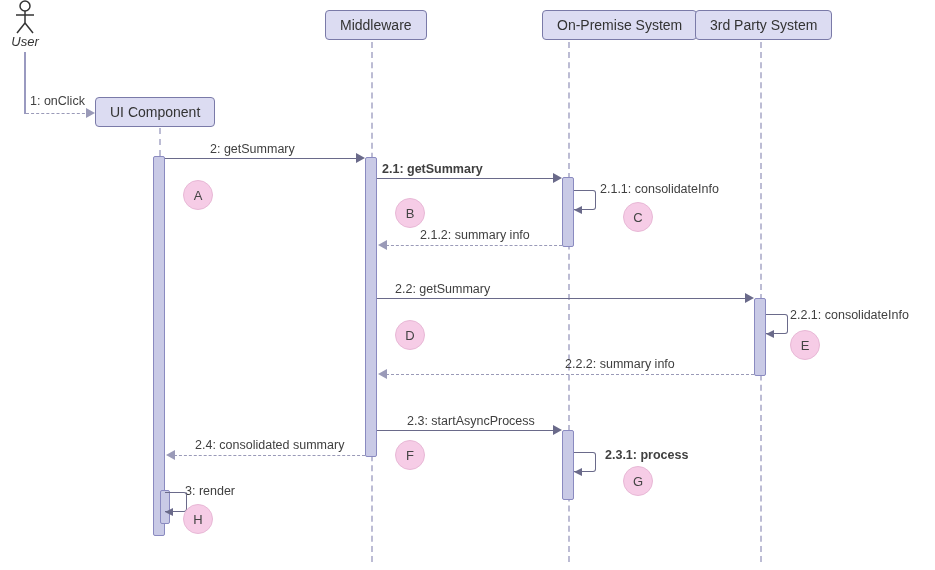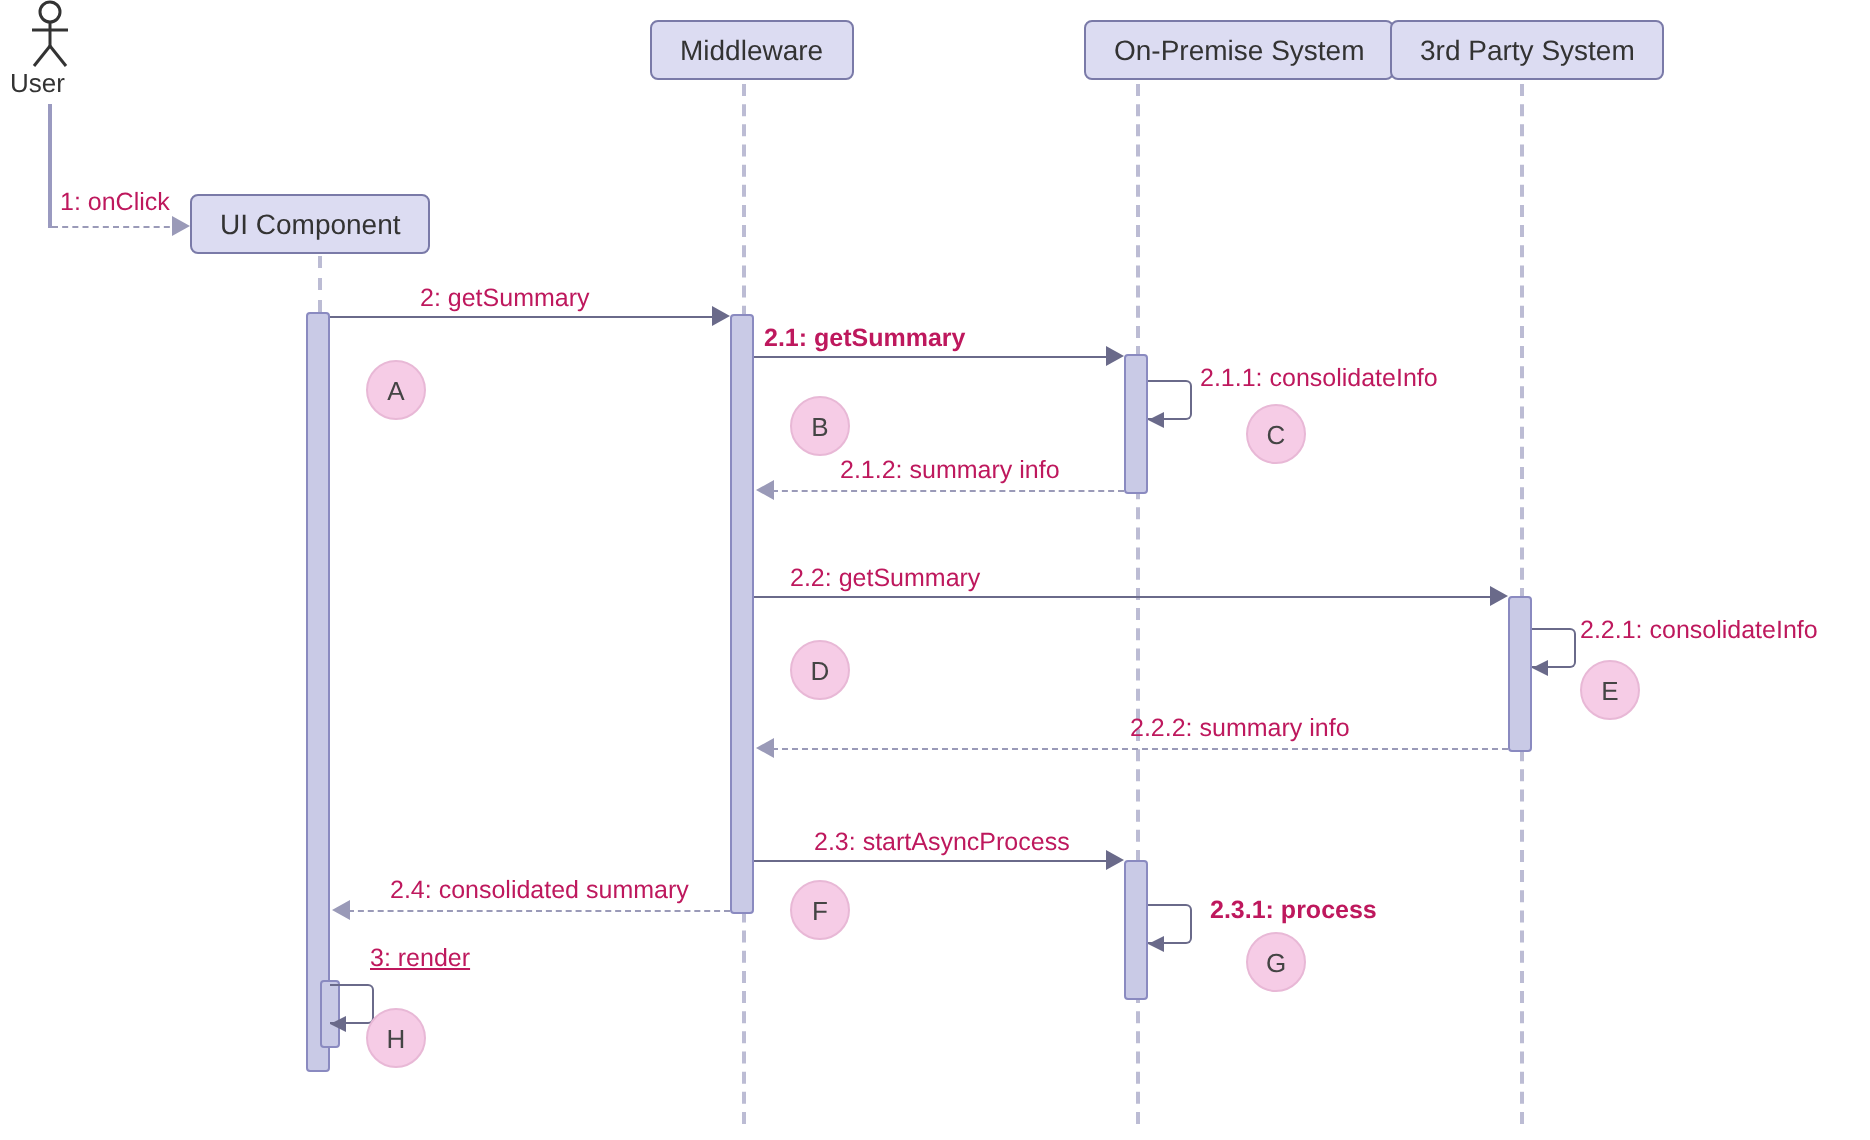--- a/index.html
+++ b/index.html
@@ -1,20 +1,20 @@
 <!DOCTYPE html>
 <html><head>
 <meta charset="utf-8">
 <style>
   * { margin:0; padding:0; box-sizing:border-box; }
   body { font-family: "Segoe UI", Arial, sans-serif; font-size:13px; color:#333; background:#fff; }
   .canvas { position:relative; width:935px; height:570px; }
 
   
-  .actor { position:absolute; text-align:left; }
+  .actor { position:absolute; text-align:center;font-style:italic; }
   .stick svg { display:block; margin:0 auto; }
   .actor-label { font-size:13px; }
 
   
   .lifeline-head {
     position:absolute;
     background:#dcdcf2;
     border:1px solid #7a7aa8;
     border-radius:4px;
     padding:6px 14px;
@@ -36,21 +36,21 @@
     width:12px;
     background:#c9cae6;
     border:1px solid #8a8ac0;
     border-radius:2px;
   }
 
   
   .msg-label {
     position:absolute;
     font-size:12.5px;
-    color:#be185d;
+    color:#404040;
     white-space:nowrap;
     background:transparent;
   }
 
   
   .circ {
     position:absolute;
     width:30px; height:30px;
     border-radius:50%;
     background:#f6cce6;
@@ -188,21 +188,21 @@
   <div class="ah-right" style="left:553px; top:425px;"></div>
 
   <div class="msg-label" style="left:605px; top:448px;font-weight:bold;">2.3.1: process</div>
   <div class="selfcall" style="left:574px; top:452px; height:20px;"></div>
   <div class="selfcall-ah" style="left:574px; top:468px;"></div>
 
   <div class="msg-label" style="left:195px; top:438px;">2.4: consolidated summary</div>
   <div class="arrow-dashed-h" style="left:174px; top:455px; width:191px;"></div>
   <div class="ah-left-d" style="left:166px; top:450px;"></div>
 
-  <div class="msg-label" style="left:185px; top:472px;text-decoration:underline;">3: render</div>
+  <div class="msg-label" style="left:185px; top:484px;">3: render</div>
   <div class="selfcall" style="left:165px; top:492px; height:20px;"></div>
   <div class="selfcall-ah" style="left:165px; top:508px;"></div>
 
   <div class="circ" style="left:183px; top:180px;">A</div>
   <div class="circ" style="left:395px; top:198px;">B</div>
   <div class="circ" style="left:623px; top:202px;">C</div>
   <div class="circ" style="left:395px; top:320px;">D</div>
   <div class="circ" style="left:790px; top:330px;">E</div>
   <div class="circ" style="left:395px; top:440px;">F</div>
   <div class="circ" style="left:623px; top:466px;">G</div>

